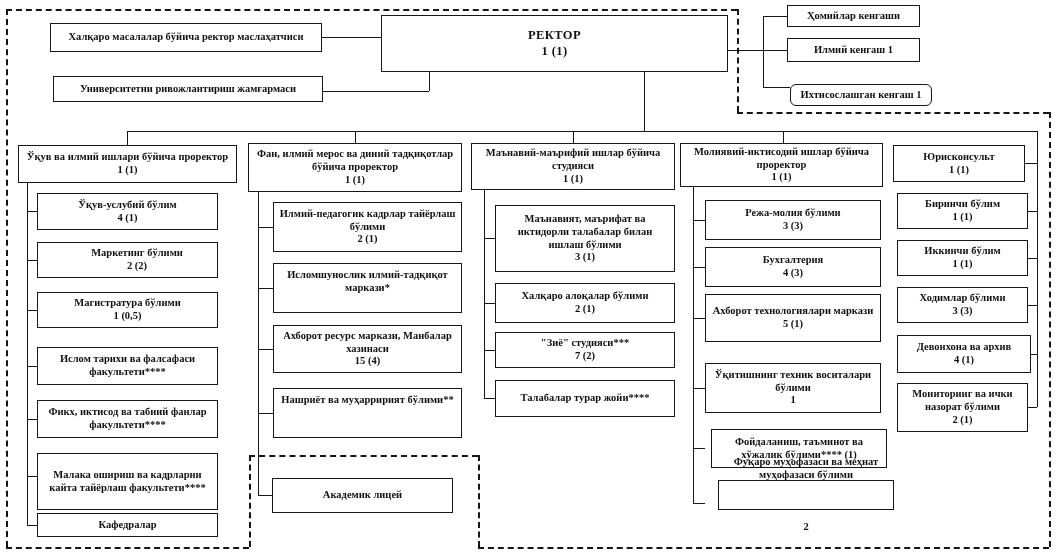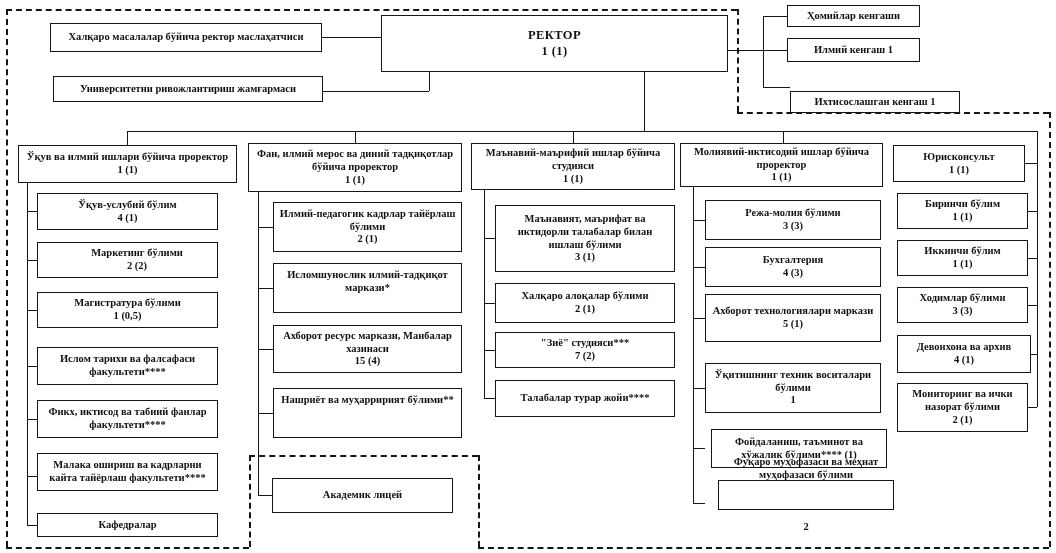--- a/index.html
+++ b/index.html
@@ -101,21 +101,21 @@
   <div class="node big" style="left:381px;top:15px;width:347px;height:57px;">
     <span class="lbl">РЕКТОР</span>
     <span class="staff">1 (1)</span>
   </div>
   <div class="node" style="left:787px;top:5px;width:133px;height:22px;">
     <span class="lbl">Ҳомийлар кенгаши</span>
   </div>
   <div class="node" style="left:787px;top:38px;width:133px;height:24px;">
     <span class="lbl">Илмий кенгаш 1</span>
   </div>
-  <div class="node" style="left:790px;top:91px;width:170px;height:22px;">
+  <div class="node" style="left:790px;top:84px;width:142px;height:22px;border-radius:6px;">
     <span class="lbl">Ихтисослашган кенгаш 1</span>
   </div>
 
   <div class="node" style="left:18px;top:145px;width:219px;height:38px;">
     <span class="lbl">Ўқув ва илмий ишлари бўйича проректор</span>
     <span class="staff">1 (1)</span>
   </div>
   <div class="node" style="left:37px;top:193px;width:181px;height:37px;">
     <span class="lbl">Ўқув-услубий бўлим</span>
     <span class="staff">4 (1)</span>
@@ -127,21 +127,21 @@
   <div class="node" style="left:37px;top:292px;width:181px;height:36px;">
     <span class="lbl">Магистратура бўлими</span>
     <span class="staff">1 (0,5)</span>
   </div>
   <div class="node" style="left:37px;top:347px;width:181px;height:38px;">
     <span class="lbl">Ислом тарихи ва фалсафаси факультети****</span>
   </div>
   <div class="node" style="left:37px;top:400px;width:181px;height:38px;">
     <span class="lbl">Фикх, иктисод ва табиий фанлар факультети****</span>
   </div>
-  <div class="node" style="left:37px;top:453px;width:181px;height:38px;">
+  <div class="node" style="left:37px;top:453px;width:181px;height:57px;">
     <span class="lbl">Малака ошириш ва кадрларни кайта тайёрлаш факультети****</span>
   </div>
   <div class="node" style="left:37px;top:513px;width:181px;height:24px;">
     <span class="lbl">Кафедралар</span>
   </div>
 
   <div class="node" style="left:248px;top:143px;width:214px;height:49px;">
     <span class="lbl">Фан, илмий мерос ва диний тадқиқотлар бўйича проректор</span>
     <span class="staff">1 (1)</span>
   </div>

